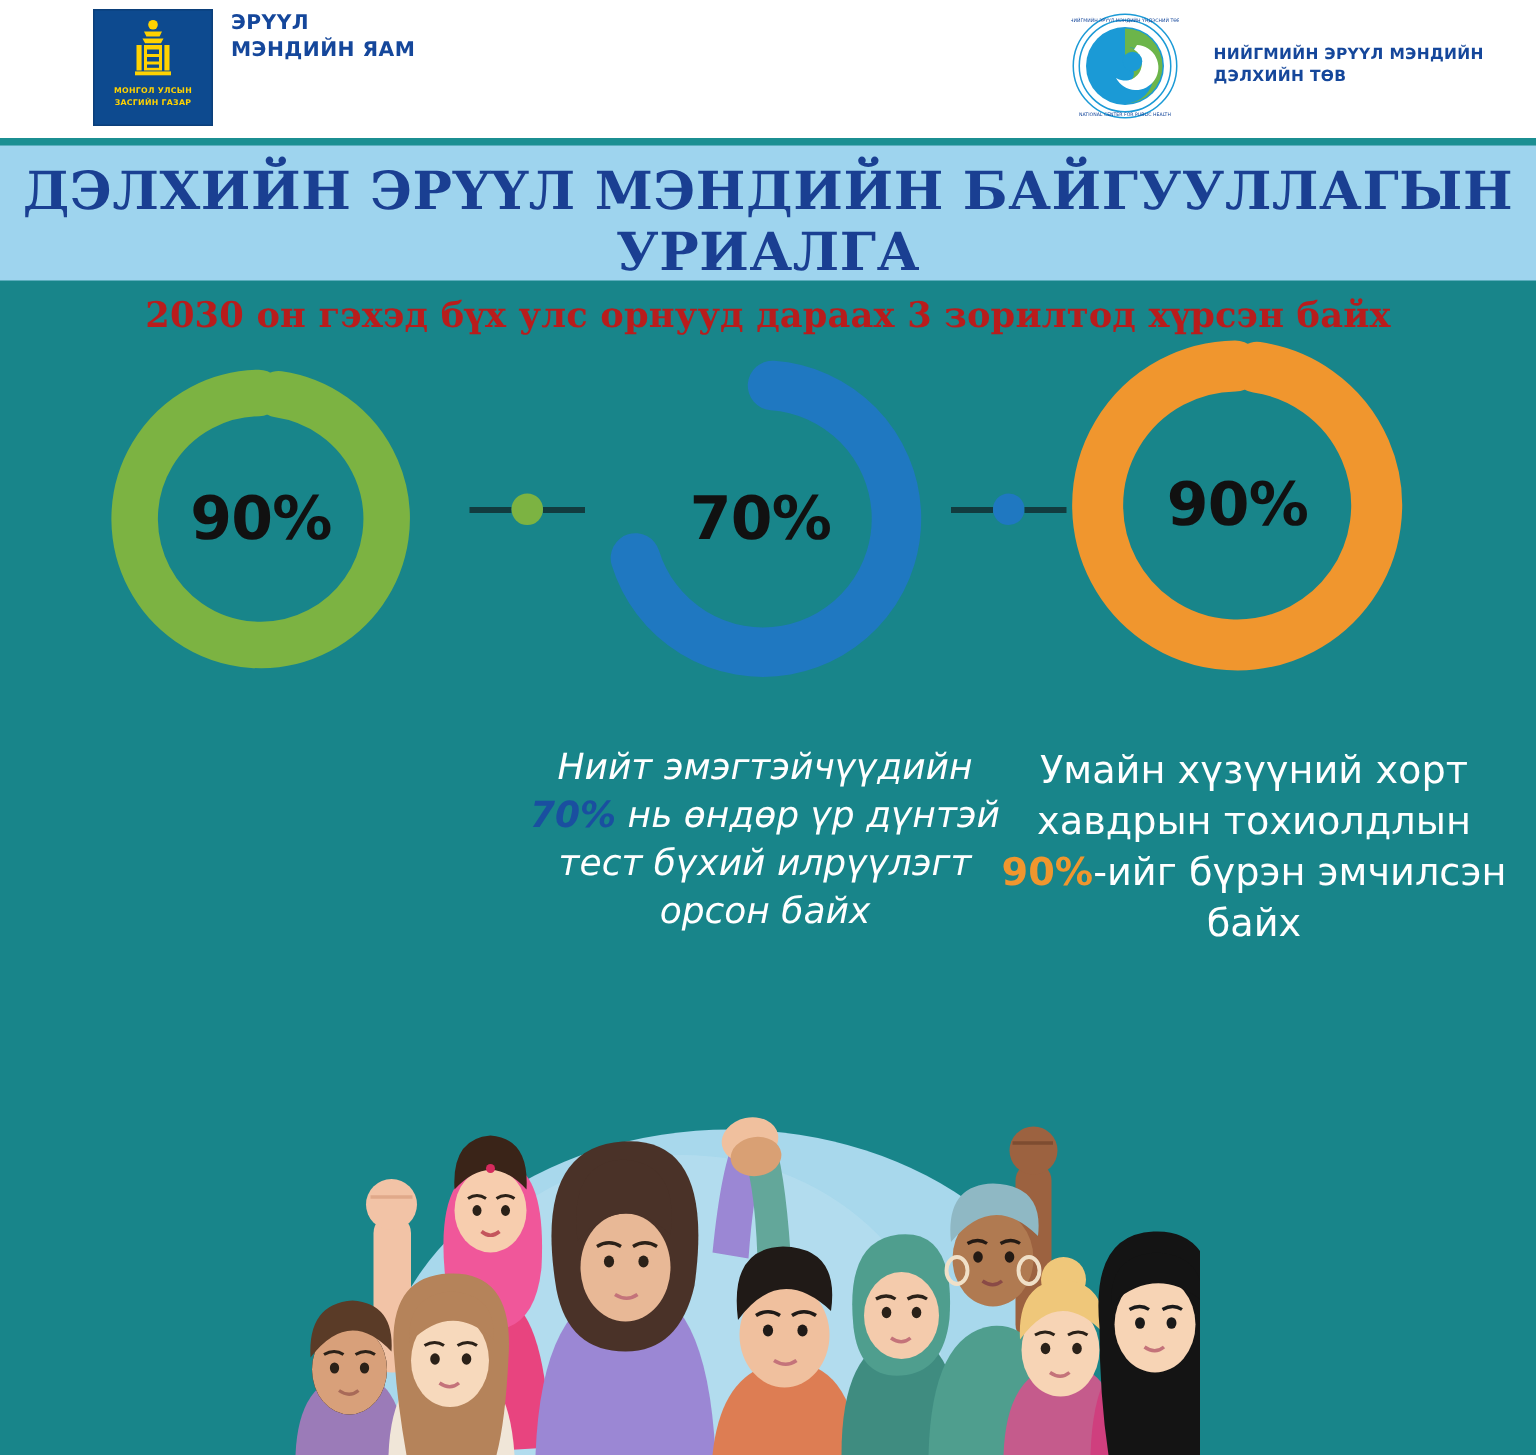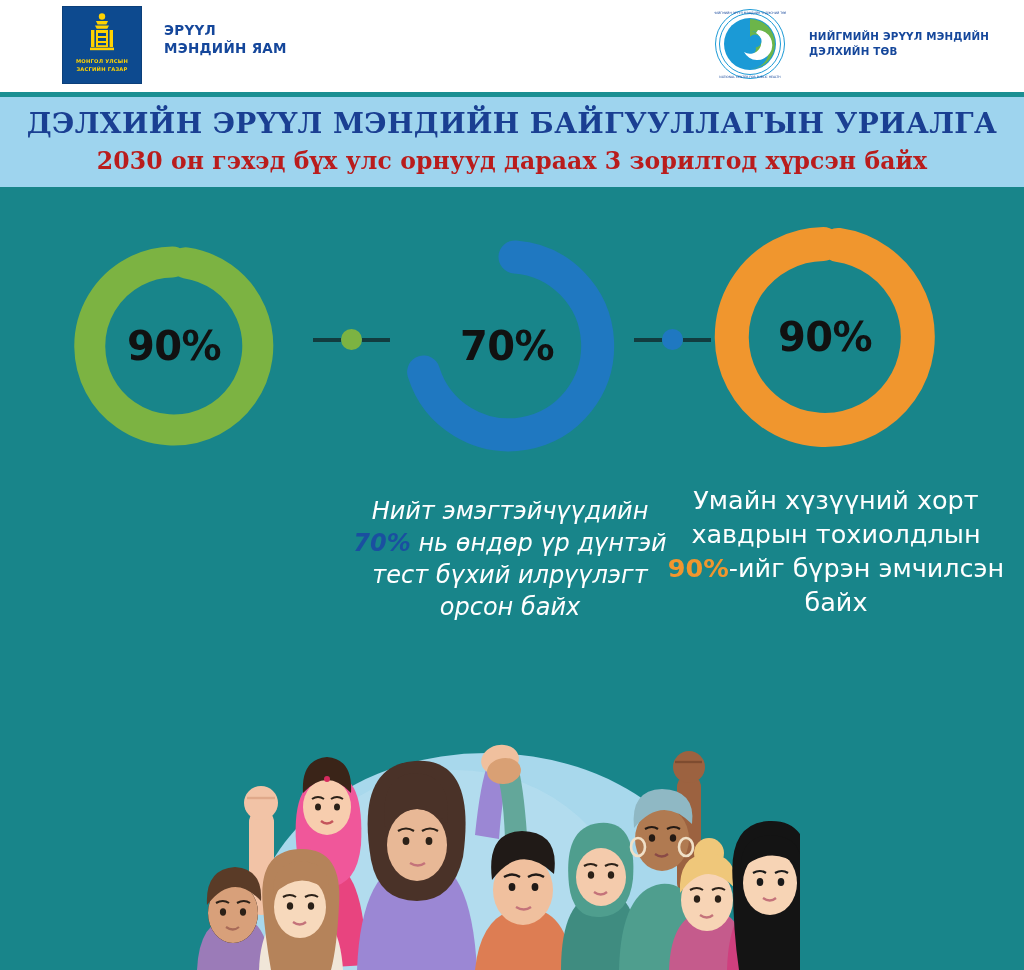--- a/index.html
+++ b/index.html
@@ -8,21 +8,21 @@
     font-family: "DejaVu Sans", "Liberation Sans", sans-serif;
     overflow: hidden;
   }
   .page { position: relative; width: 1024px; height: 970px; background: #18858a; }
 
   
   .logobar {
     position: absolute; left: 0; top: 0; width: 1024px; height: 92px;
     background: #ffffff;
   }
-  .logo-left { position: absolute; left: 62px; top: 6px; display: flex; align-items: center; gap: 22px; }
+  .logo-left { position: absolute; left: 62px; top: 6px; display: flex; align-items: flex-start; gap: 12px; }
   .crest {
     width: 80px; height: 78px; background: #0d4a8f;
     display: flex; flex-direction: column; align-items: center; justify-content: flex-start;
     padding-top: 5px; border: 1px solid #0b3f7a;
   }
   .crest-sym { width: 34px; height: 44px; }
   .crest-txt {
     color: #ffd200; font-size: 5.2px; font-weight: bold; line-height: 1.45;
     text-align: center; letter-spacing: .2px; margin-top: 2px;
   }
@@ -36,21 +36,21 @@
     color: #15479b; font-size: 10.3px; font-weight: bold; line-height: 1.45; letter-spacing: .2px;
   }
 
   
   .banner-top-strip { position: absolute; left: 0; top: 92px; width: 1024px; height: 5px; background: #1b8f92; }
   .banner {
     position: absolute; left: 0; top: 97px; width: 1024px; height: 90px;
     background: #9ed4ee; text-align: center; padding-top: 10px;
   }
   .banner-title {
-    color: #1a3f92; font-size: 28px; font-weight: bold; letter-spacing: .4px;
+    color: #1a3f92; font-size: 35px; font-weight: bold; letter-spacing: .4px;
     font-family: "DejaVu Serif", "Liberation Serif", serif;
   }
   .banner-sub {
     color: #b91c1c; font-size: 23.5px; font-weight: bold; margin-top: 7px; letter-spacing: .1px;
     font-family: "DejaVu Serif", "Liberation Serif", serif;
   }
 
   
   .donut-row { position: absolute; left: 0; top: 196px; width: 1024px; height: 275px; }
   .donut { position: absolute; }
@@ -62,21 +62,21 @@
   }
   .connector { position: absolute; display: flex; align-items: center; }
   .conn-line { height: 4px; background: #123c3f; }
   .conn-dot { width: 21px; height: 21px; border-radius: 50%; }
 
   
   .cols { position: absolute; left: 0; top: 472px; width: 1024px; height: 270px; }
   .col { position: absolute; text-align: center; color: #ffffff; line-height: 1.33; }
   .col-1 { left: 12px; top: 5px; width: 352px; font-size: 26.5px; }
   .col-2 { left: 352px; top: 24px; width: 316px; font-size: 24px; font-style: italic; }
-  .col-3 { left: 660px; top: 12px; width: 352px; font-size: 25.5px; }
+  .col-3 { left: 660px; top: 26px; width: 352px; font-size: 25.5px; }
   .hl { font-weight: bold; }
 
   
   .illus { position: absolute; left: 175px; top: 735px; width: 625px; height: 235px; }
 </style>
 </head>
 <body>
 
 <div class="page">
 

